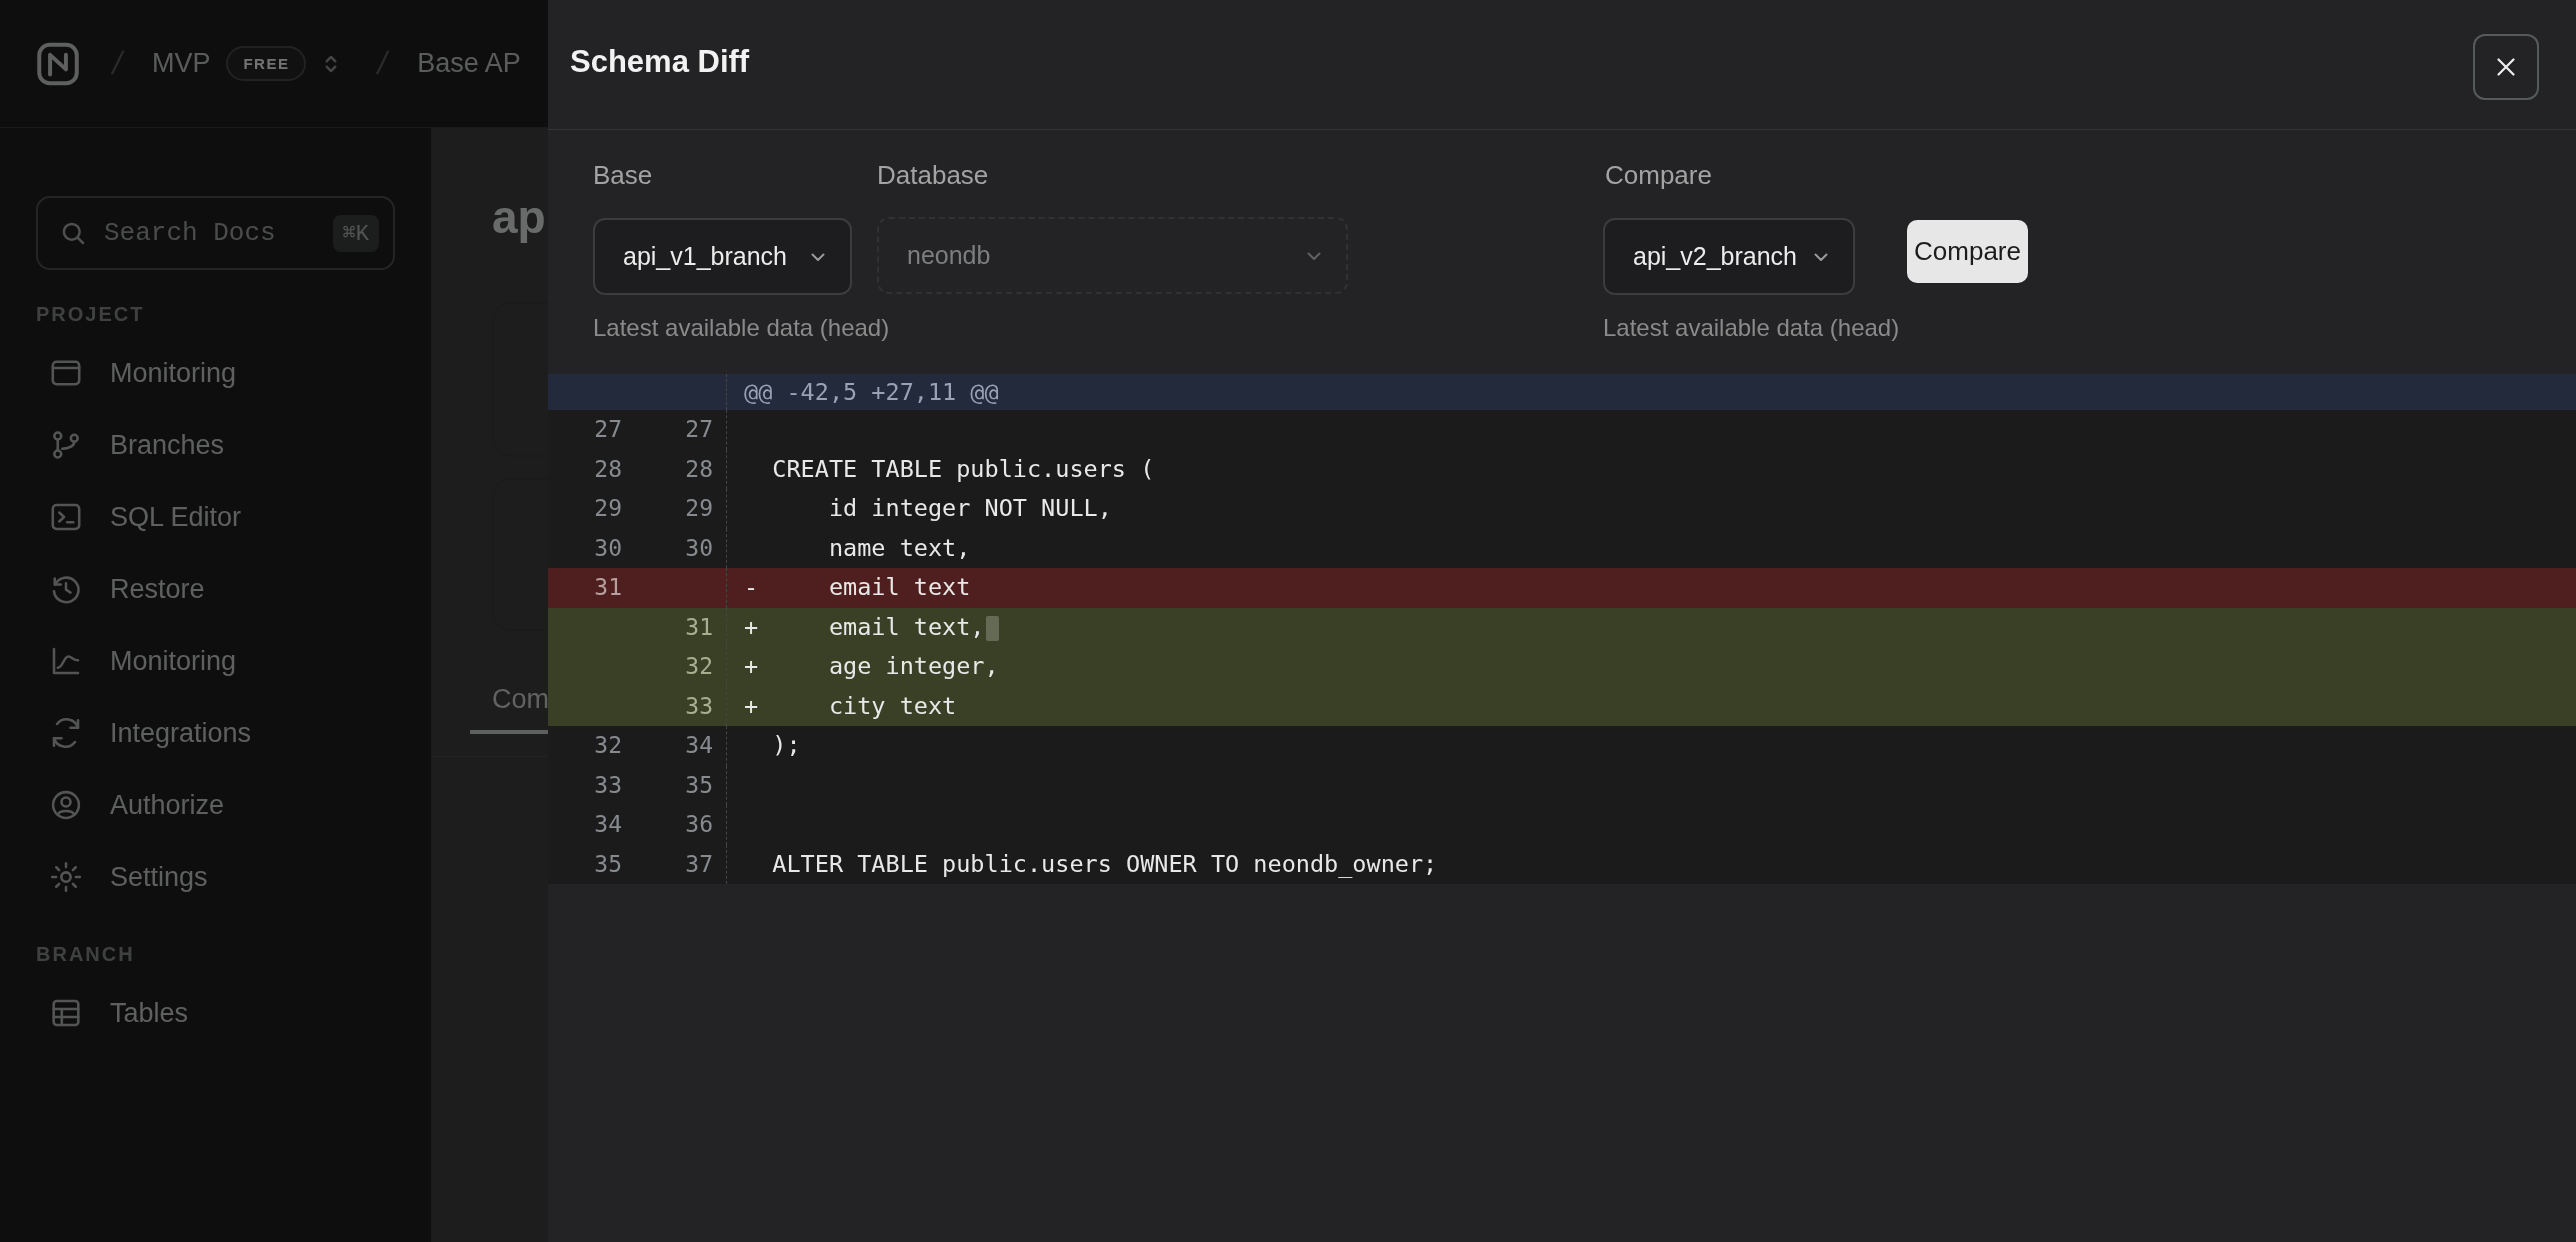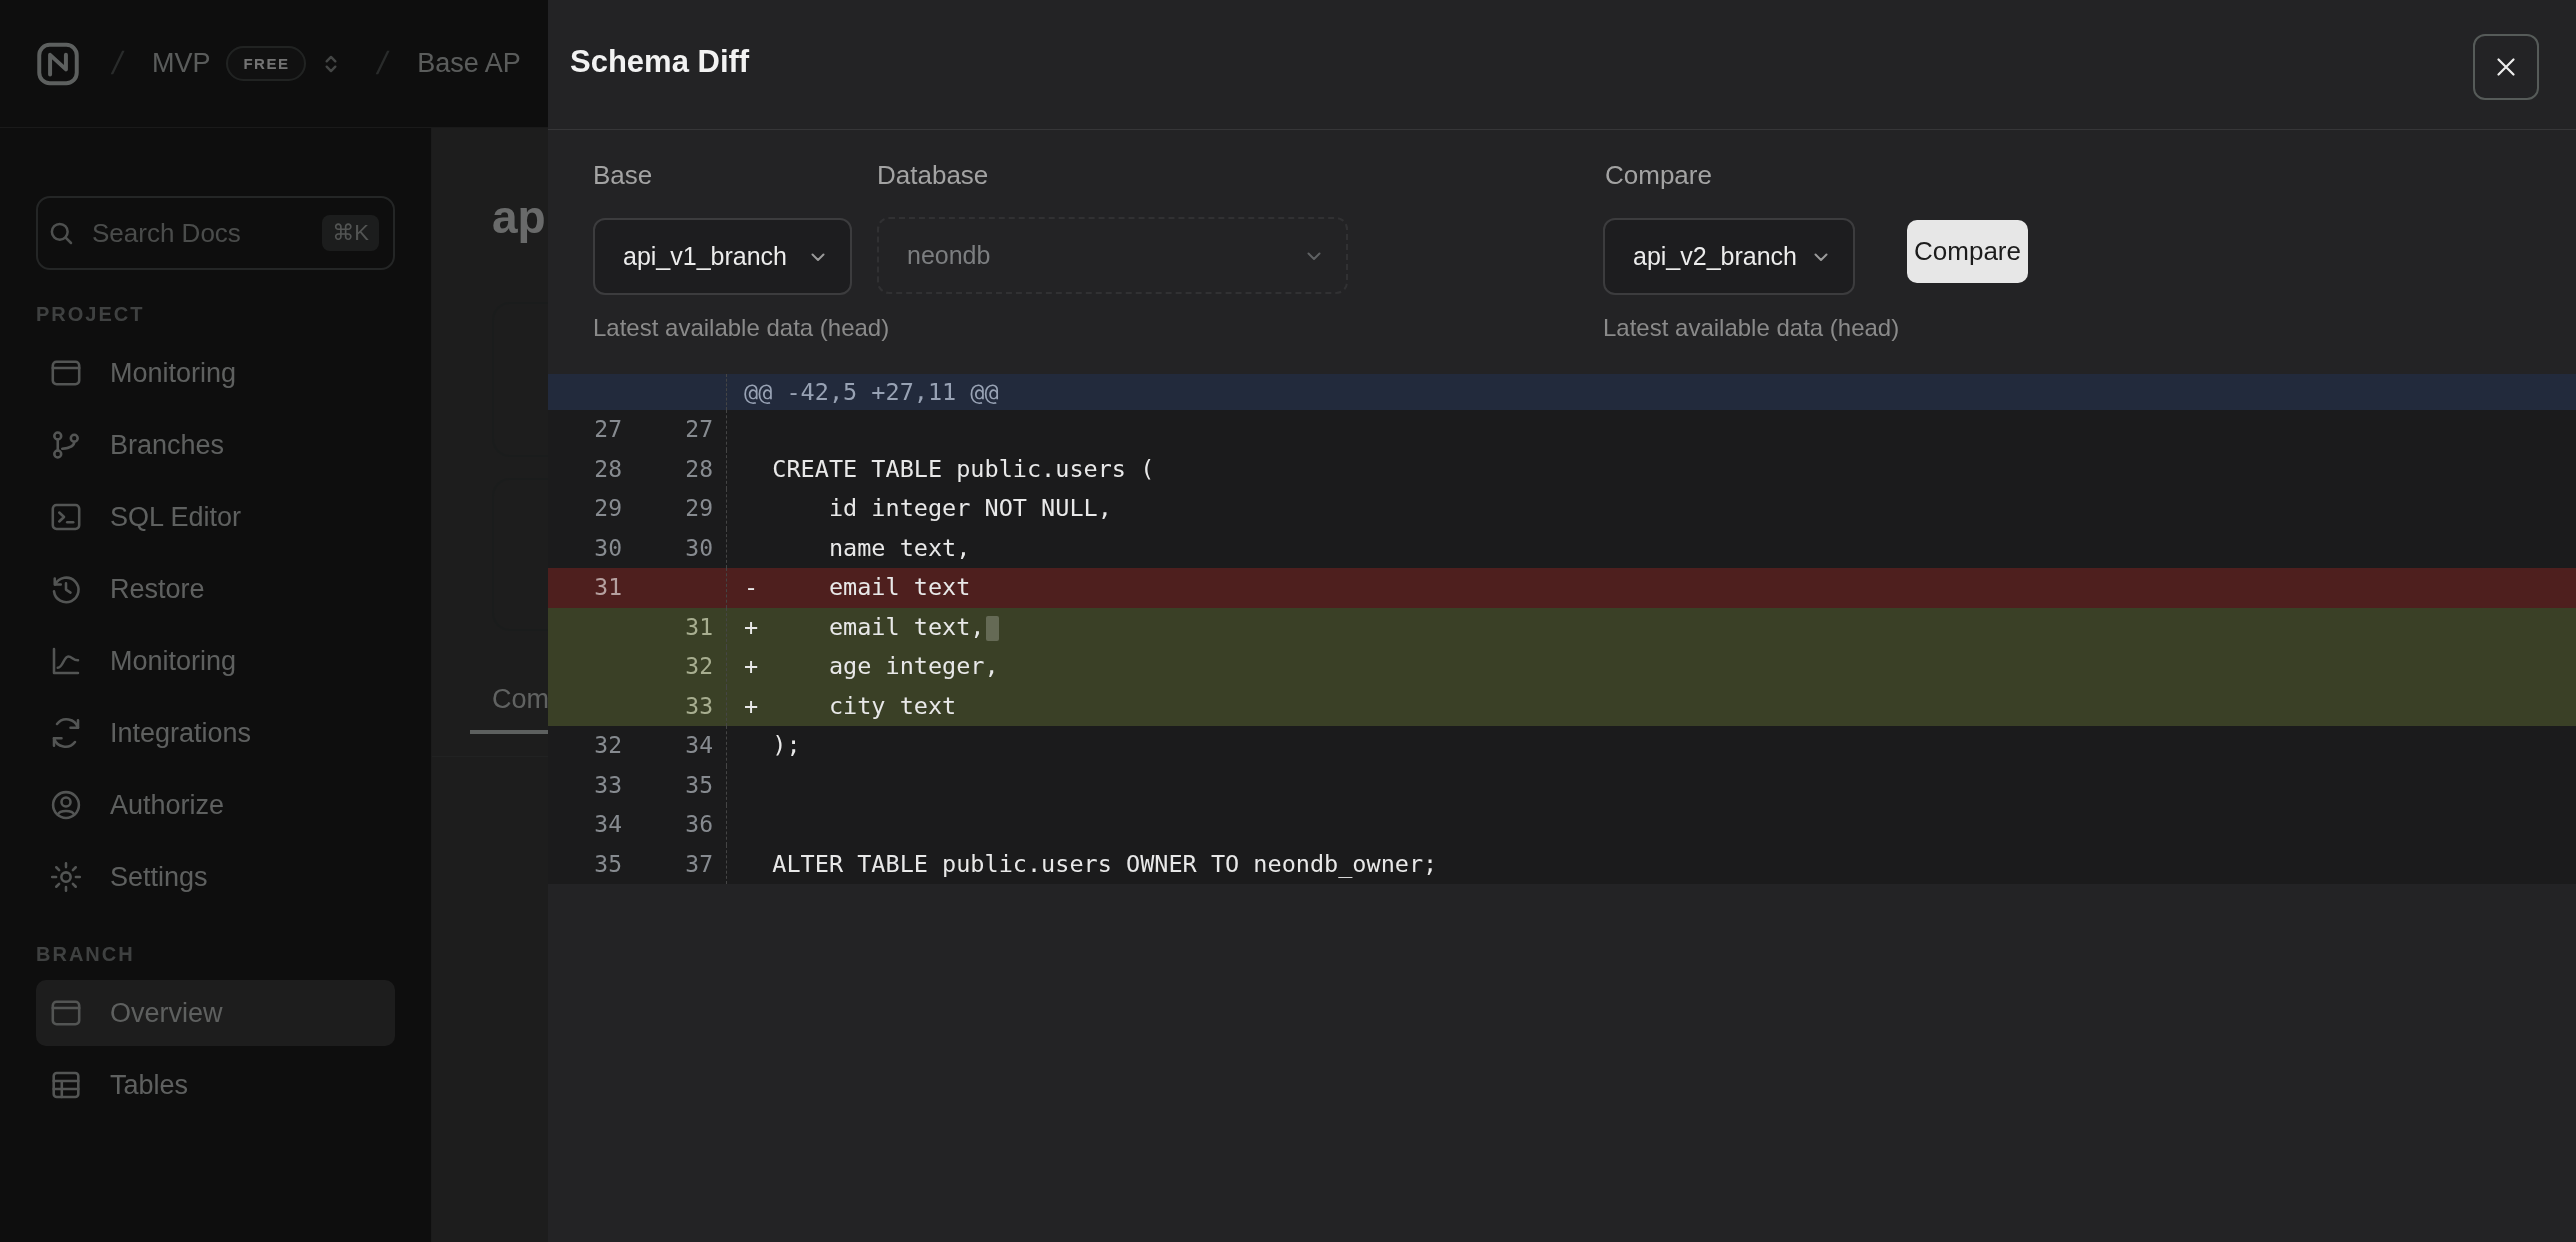--- a/index.html
+++ b/index.html
@@ -13,21 +13,21 @@
   .slash{color:#5c615f;font-size:32px;margin-right:30px;transform:skewX(-12deg);}
   .crumb{color:#c8cccb;font-size:27px;}
   .crumb.mvp{margin-right:16px;}
   .badge-free{border:2px solid #4a4f4d;background:rgba(255,255,255,0.04);color:#ffffff;
               font-size:15px;letter-spacing:1.5px;font-weight:700;border-radius:999px;
               padding:7px 15px;margin-right:12px;}
   .updown{color:#979c9a;margin-right:34px;}
   .sidebar{position:absolute;left:0;top:128px;width:432px;height:1114px;box-sizing:border-box;
            border-right:1px solid #3c3c3c;background:#1f1f1f;}
   .searchbox{margin:68px 36px 0 36px;height:74px;border:2px solid #515454;border-radius:14px;
-             display:flex;align-items:center;padding:0 14px 0 8px;box-sizing:border-box;color:#9fa3a1;}
+             display:flex;align-items:center;padding:0 14px 0 20px;box-sizing:border-box;color:#9fa3a1;font-family:Liberation Mono, monospace;}
   .searchbox .mag{color:#aeb2b0;margin-right:16px;}
   .searchbox .ph{font-size:26px;color:#a4a8a6;flex:1;}
   .kbd{background:#3f4241;border-radius:8px;color:#b7bbb9;font-size:22px;padding:5px 10px;}
   .navlabel{margin:33px 0 14px 36px;font-size:20px;font-weight:700;letter-spacing:2px;color:#8c9190;}
   .nav-item{margin:0 36px 6px 36px;height:66px;border-radius:10px;display:flex;align-items:center;
             padding-left:12px;gap:26px;color:#d0d4d3;font-size:27px;}
   .nav-item .ic{width:36px;height:36px;color:#b9bdbb;flex:0 0 auto;display:flex;}
   .nav-item.active{background:rgba(255,255,255,0.15);}
   .bgpage{position:absolute;left:432px;top:128px;width:116px;height:1114px;overflow:hidden;background:#404040;}
   .bg-h1{position:absolute;left:60px;top:62px;font-size:46px;font-weight:700;color:#e8eceb;white-space:nowrap;}
@@ -192,29 +192,20 @@
         <div class="nav-item">
           <span class="ic">
             <svg width="36" height="36" viewBox="0 0 24 24" fill="none" stroke="currentColor" stroke-width="1.7" stroke-linecap="round" stroke-linejoin="round">
               <circle cx="12" cy="12" r="3.1"></circle>
               <path d="M12 2.8v2.6M12 18.6v2.6M2.8 12h2.6M18.6 12h2.6M5.5 5.5l1.9 1.9M16.6 16.6l1.9 1.9M18.5 5.5l-1.9 1.9M7.4 16.6l-1.9 1.9"></path>
             </svg>
           </span>
           <span>Settings</span>
         </div>
         <div class="navlabel">BRANCH</div>
-        <div class="nav-item active">
-          <span class="ic">
-            <svg width="36" height="36" viewBox="0 0 24 24" fill="none" stroke="currentColor" stroke-width="1.7" stroke-linecap="round" stroke-linejoin="round">
-              <rect x="3.2" y="4.5" width="17.6" height="15" rx="2.5"></rect>
-              <path d="M3.2 8.6h17.6"></path>
-            </svg>
-          </span>
-          <span>Overview</span>
-        </div>
         <div class="nav-item">
           <span class="ic">
             <svg width="36" height="36" viewBox="0 0 24 24" fill="none" stroke="currentColor" stroke-width="1.7" stroke-linecap="round" stroke-linejoin="round">
               <rect x="3.8" y="4" width="16.4" height="16" rx="2"></rect>
               <path d="M3.8 9.3h16.4M3.8 14.6h16.4M9.2 9.3V20"></path>
             </svg>
           </span>
           <span>Tables</span>
         </div>
       </div>

